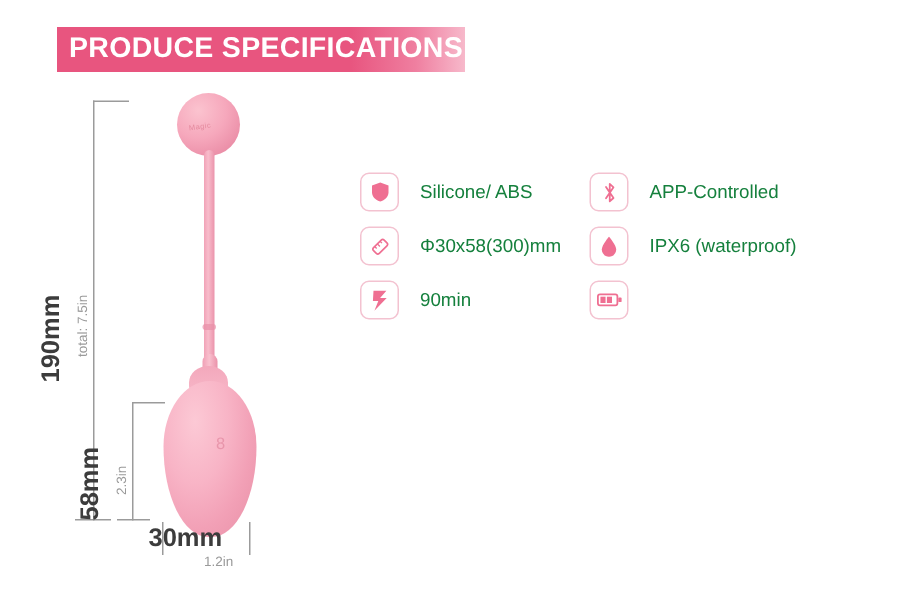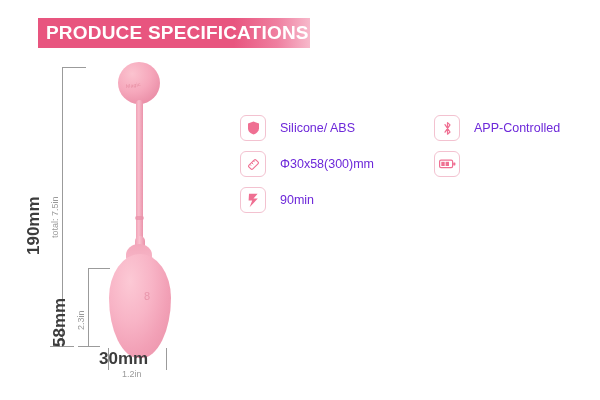--- a/index.html
+++ b/index.html
@@ -101,21 +101,21 @@
     width:24px;height:24px;
     border:1px solid #f3c2d0;
     border-radius:6px;
     display:flex;align-items:center;justify-content:center;
     flex:0 0 auto;
     background:#fff;
   }
   .spec-label{
     margin-left:14px;
     font-size:12.5px;
-    color:#6d28d9;
+    color:#15803d;
     white-space:nowrap;
   }
   svg{display:block;}
 </style>
 </head>
 <body>
 
 <div class="page">
 
   <div class="title-banner">
@@ -143,21 +143,21 @@
   <div class="dim-line v-line" style="left:88px;top:268px;height:79px;"></div>
   <div class="dim-line h-tick" style="left:88px;top:268px;width:22px;"></div>
   <div class="dim-line h-tick" style="left:78px;top:346px;width:22px;"></div>
 
   <div class="dim-label rot dim-main" style="left:70px;top:327px;">58mm</div>
   <div class="dim-label rot dim-sub" style="left:86px;top:320px;">2.3in</div>
 
   <div class="dim-line v-line" style="left:108px;top:348px;height:22px;"></div>
   <div class="dim-line v-line" style="left:166px;top:348px;height:22px;"></div>
   <div class="dim-label dim-main" style="left:99px;top:349px;">30mm</div>
-  <div class="dim-label dim-sub" style="left:122px;top:369px;">1.2in</div>
+  <div class="dim-label dim-sub" style="left:136px;top:369px;">1.2in</div>
 
   <div class="spec-col" style="left:240px;top:110px;">
 
     <div class="spec-row">
       <span class="icon-box">
         <svg width="13" height="14" viewBox="0 0 13 14">
             <path d="M6.5 0.6 L12 2.6 V7.2 C12 10.4 9.4 12.6 6.5 13.4 C3.6 12.6 1 10.4 1 7.2 V2.6 Z" fill="#ef6f92"></path>
           </svg>
       </span>
       <span class="spec-label">Silicone/ ABS</span>
@@ -181,31 +181,39 @@
         <svg width="11" height="15" viewBox="0 0 11 15">
             <path d="M1 0.8 L9.6 0.8 L5.4 5.6 L9.8 5.6 L1.6 14.2 L4.2 7.6 L0.6 7.6 Z" fill="#ef6f92"></path>
           </svg>
       </span>
       <span class="spec-label">90min</span>
     </div>
 
 
   </div>
 
-  <div class="spec-col" style="left:434px;top:110px;">
+  <div class="spec-col" style="left:393px;top:110px;">
 
     <div class="spec-row">
       <span class="icon-box">
         <svg width="11" height="15" viewBox="0 0 11 15">
           <path d="M3 3.6 L8 11 L5.5 13.2 V1.6 L8 3.9 L3 11.2" fill="none" stroke="#ef6f92" stroke-width="1.2" stroke-linejoin="round" stroke-linecap="round"></path>
         </svg>
       </span>
       <span class="spec-label">APP-Controlled</span>
     </div>
 
+    <div class="spec-row">
+      <span class="icon-box">
+        <svg width="12" height="15" viewBox="0 0 12 15">
+            <path d="M6 0.8 C6 0.8 10.8 6.2 10.8 9.4 C10.8 12.2 8.6 14.2 6 14.2 C3.4 14.2 1.2 12.2 1.2 9.4 C1.2 6.2 6 0.8 6 0.8 Z" fill="#ef6f92"></path>
+          </svg>
+      </span>
+      <span class="spec-label">IPX6 (waterproof)</span>
+    </div>
 
     <div class="spec-row">
       <span class="icon-box">
         <svg width="17" height="10" viewBox="0 0 17 10">
           <rect x="0.6" y="1.2" width="13" height="7.4" rx="1.4" fill="none" stroke="#ef6f92" stroke-width="1.2"></rect>
           <rect x="14.2" y="3.4" width="2.2" height="3" rx="0.6" fill="#ef6f92"></rect>
           <rect x="2.3" y="2.8" width="3.4" height="4.2" fill="#ef6f92"></rect>
           <rect x="6.6" y="2.8" width="3.4" height="4.2" fill="#ef6f92"></rect>
         </svg>
       </span>

